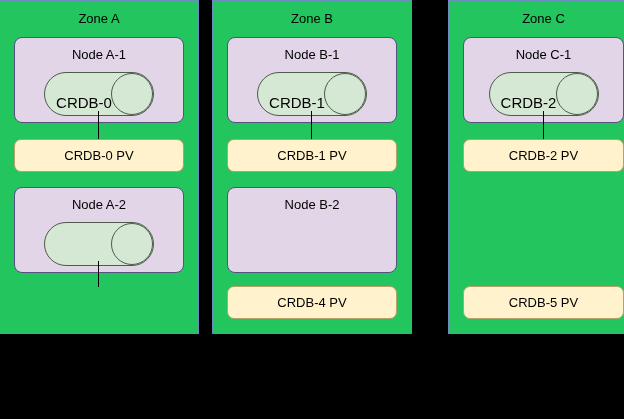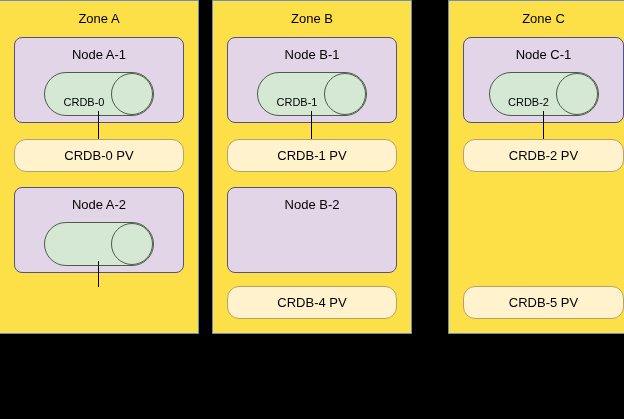--- a/index.html
+++ b/index.html
@@ -14,21 +14,21 @@
     background: #000000;
     overflow: hidden;
     font-family: "Liberation Sans", sans-serif;
   }
 
   
   .zone {
     position: absolute;
     top: 0;
     height: 334px;
-    background: #fde047;
+    background: #22c55e;
     border: 1px solid #6c8ebf;
     box-sizing: border-box;
     padding-left: 28px;
   }
   .zone-a { left: -1px;  width: 200px; }
   .zone-b { left: 212px; width: 200px; }
   .zone-c { left: 412px; width: 191px; margin-left: 36px; }
 
   .zone-title {
     position: absolute;
@@ -98,21 +98,21 @@
   }
   .cyl-label {
     position: absolute;
     left: 4px;
     top: 0;
     width: 72px;
     height: 60px;
     display: flex;
     align-items: center;
     justify-content: center;
-    font-size: 11px;
+    font-size: 15px;
     color: #000000;
     z-index: 2;
   }
 
   
   .connector {
     position: absolute;
     left: 50%;
     width: 1px;
     margin-left: -1px;
@@ -121,21 +121,21 @@
   .connector-row1 { top: 110px; height: 29px; }
 
   
   .pv {
     position: absolute;
     left: 14px;
     right: 14px;
     height: 33px;
     background: #fff2cc;
     border: 1px solid #b5a26a;
-    border-radius: 12px;
+    border-radius: 7px;
     box-sizing: border-box;
     display: flex;
     align-items: center;
     justify-content: center;
     font-size: 13px;
     color: #000000;
   }
   .pv-row1 { top: 138px; }
   .pv-row2 { top: 285px; }
 </style>

